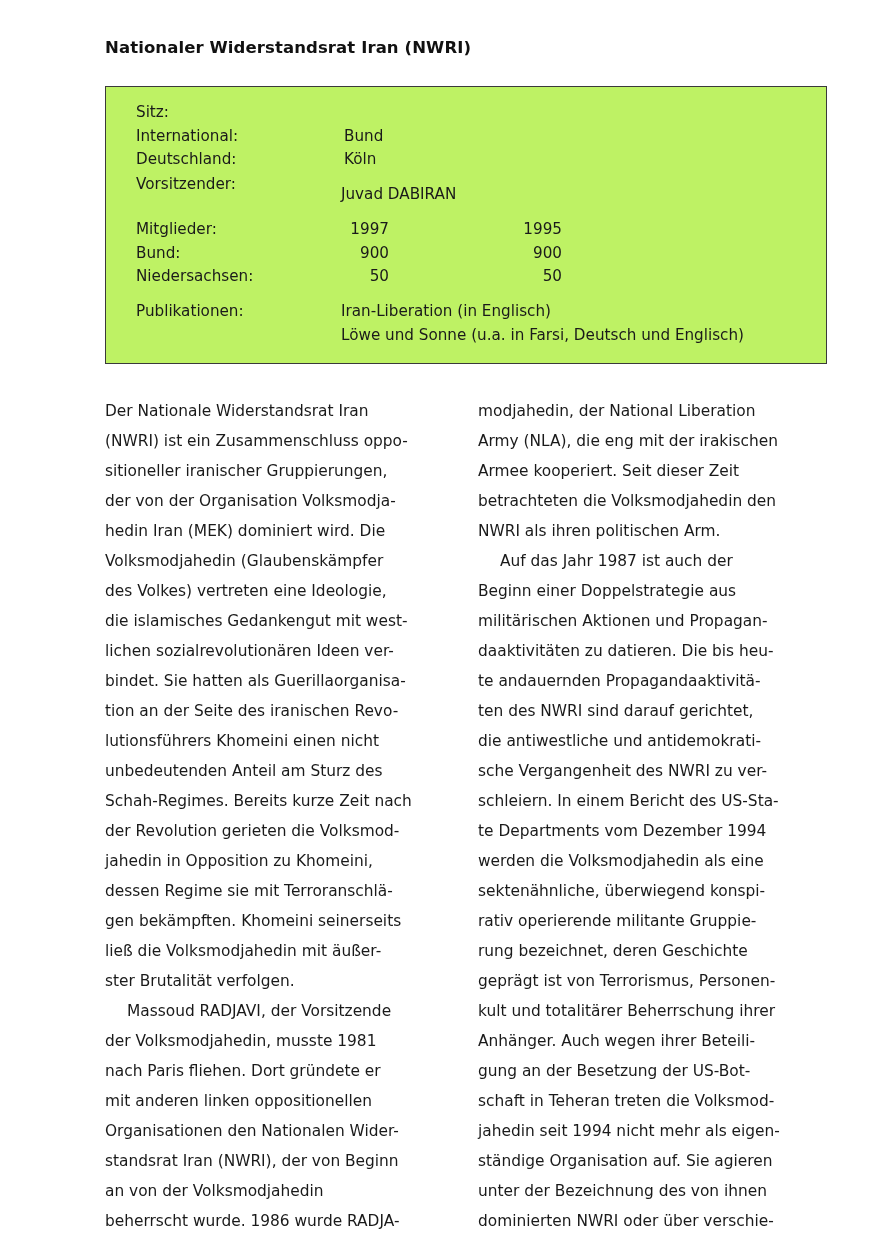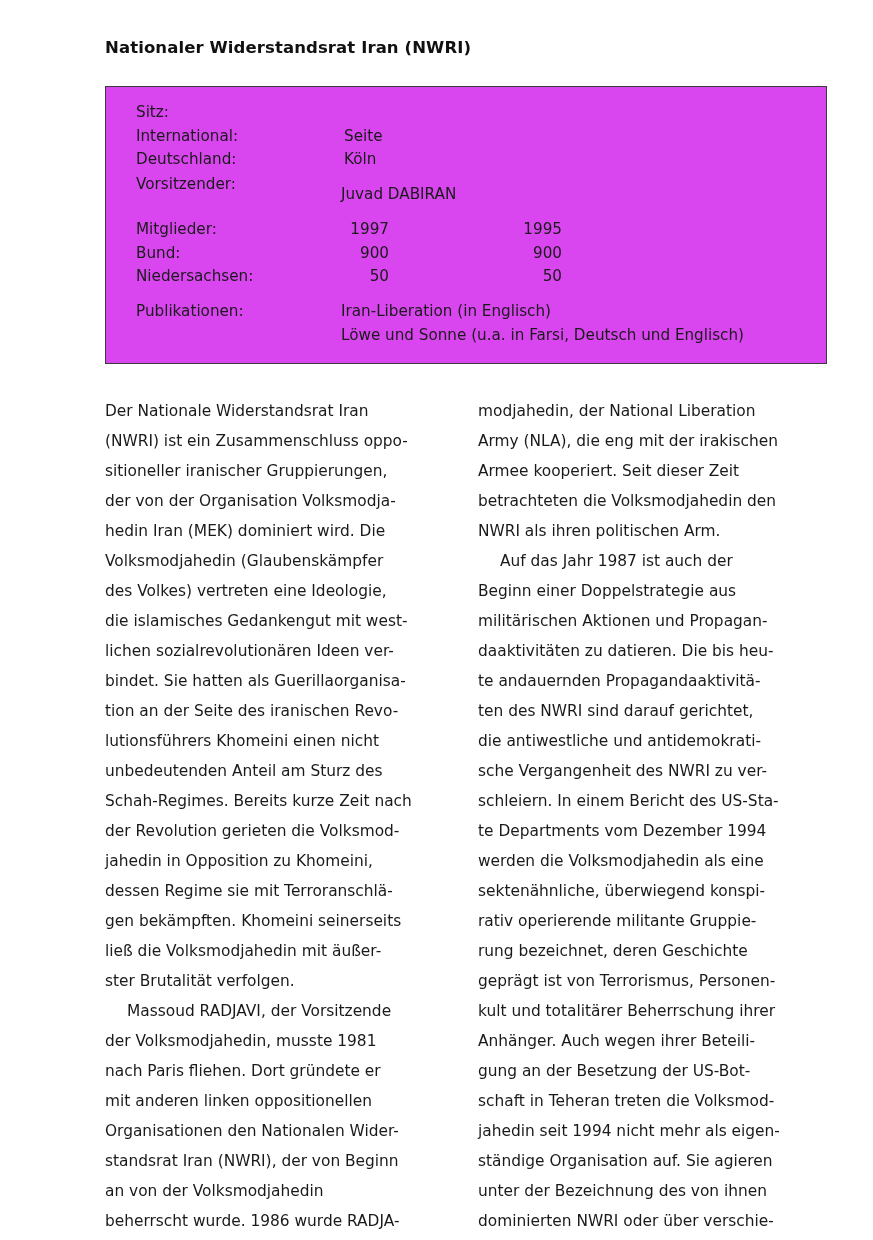--- a/index.html
+++ b/index.html
@@ -34,21 +34,21 @@
     white-space: nowrap;
   }
 
   
   .info-box {
     position: absolute;
     left: 105px;
     top: 86px;
     width: 722px;
     height: 278px;
-    background: #d946ef;
+    background: #bef264;
     border: 1.5px solid #3a3a3a;
     box-sizing: border-box;
   }
   .info-inner {
     position: relative;
     width: 100%;
     height: 100%;
     font-size: 15.2px;
     line-height: 23.5px;
   }
@@ -123,21 +123,21 @@
 <div class="page">
 
   <div class="page-title">Nationaler Widerstandsrat Iran (NWRI)</div>
 
   <div class="info-box">
     <div class="info-inner">
 
       <div class="ib-label" style="top:14px;">Sitz:</div>
 
       <div class="ib-label" style="top:37.5px;">International:</div>
-      <div class="ib-val" style="top:37.5px;">Seite</div>
+      <div class="ib-val" style="top:37.5px;">Bund</div>
 
       <div class="ib-label" style="top:61px;">Deutschland:</div>
       <div class="ib-val" style="top:61px;">Köln</div>
 
       <div class="ib-label" style="top:86px;">Vorsitzender:</div>
       <div class="ib-val-chair" style="top:96px;">Juvad DABIRAN</div>
 
       <div class="ib-label" style="top:131px;">Mitglieder:</div>
       <div class="ib-num-a" style="top:131px;">1997</div>
       <div class="ib-num-b" style="top:131px;">1995</div>

